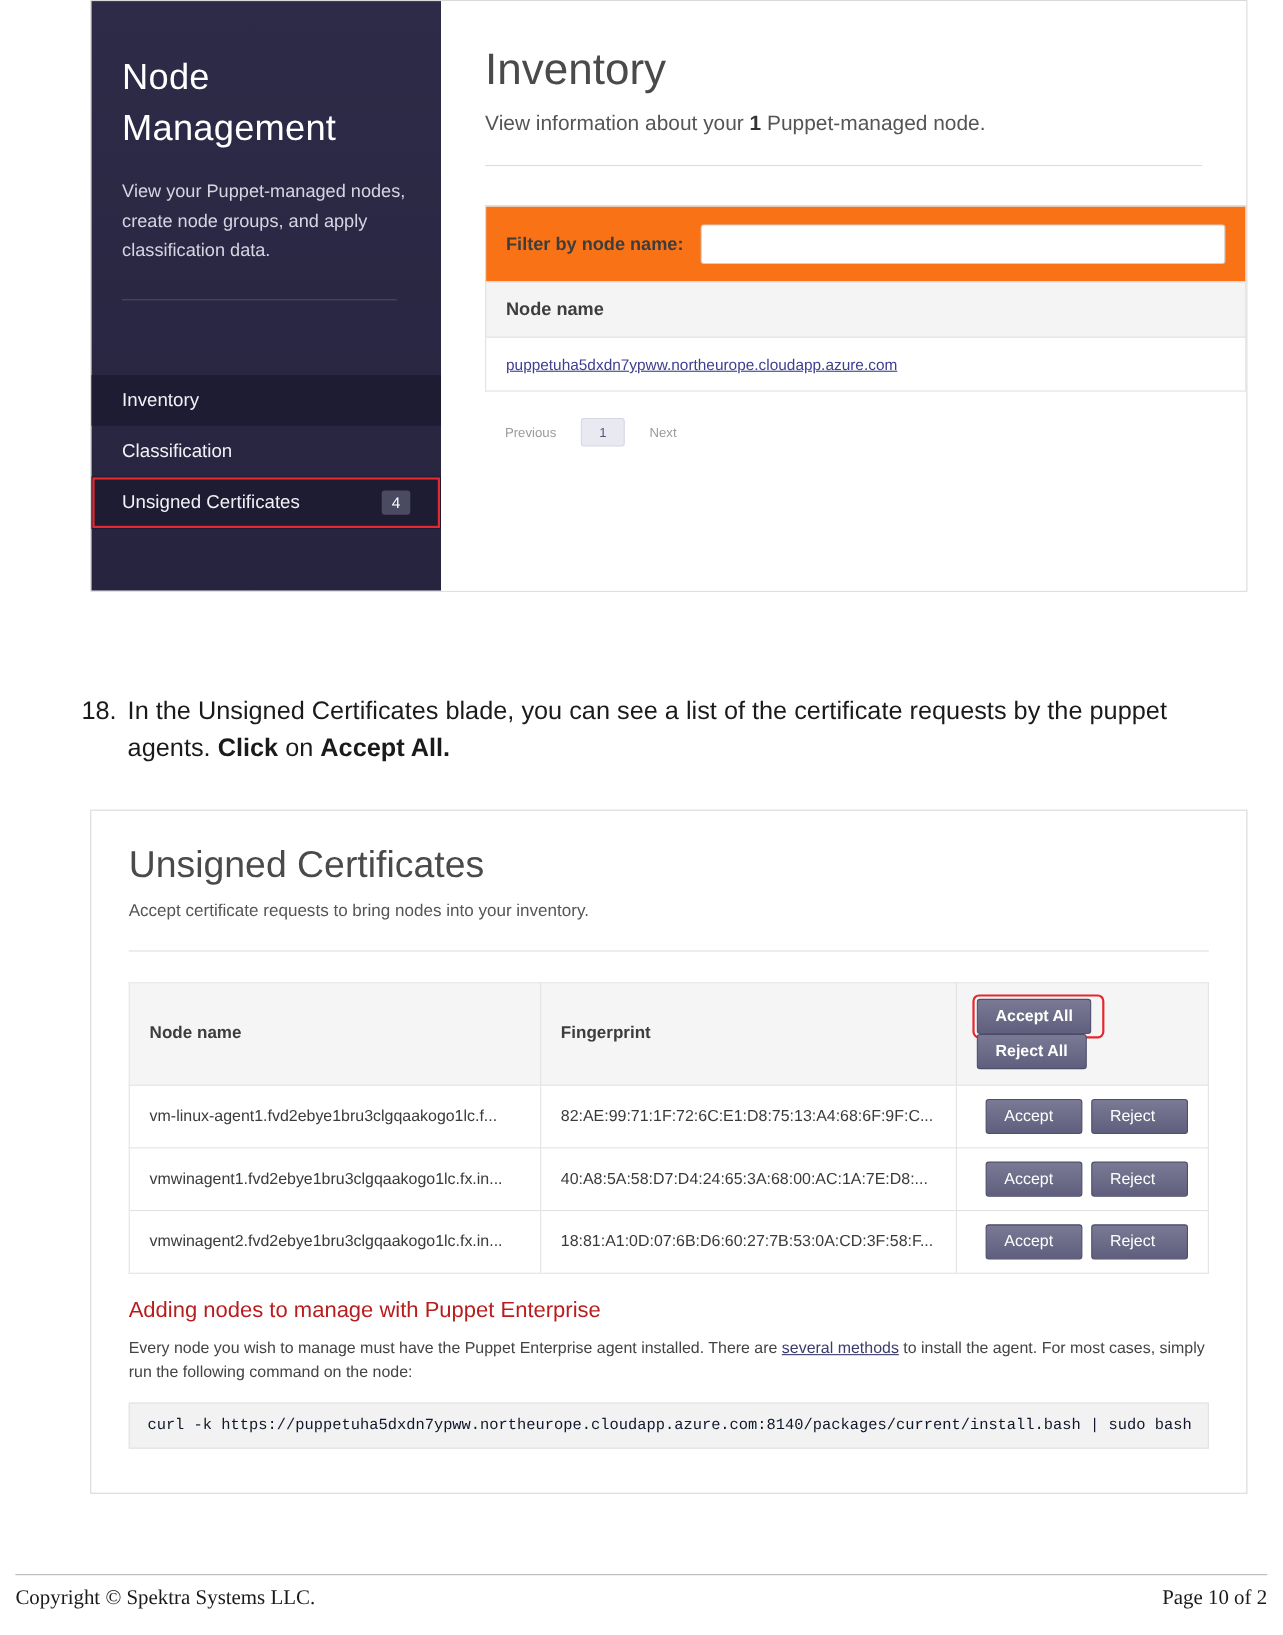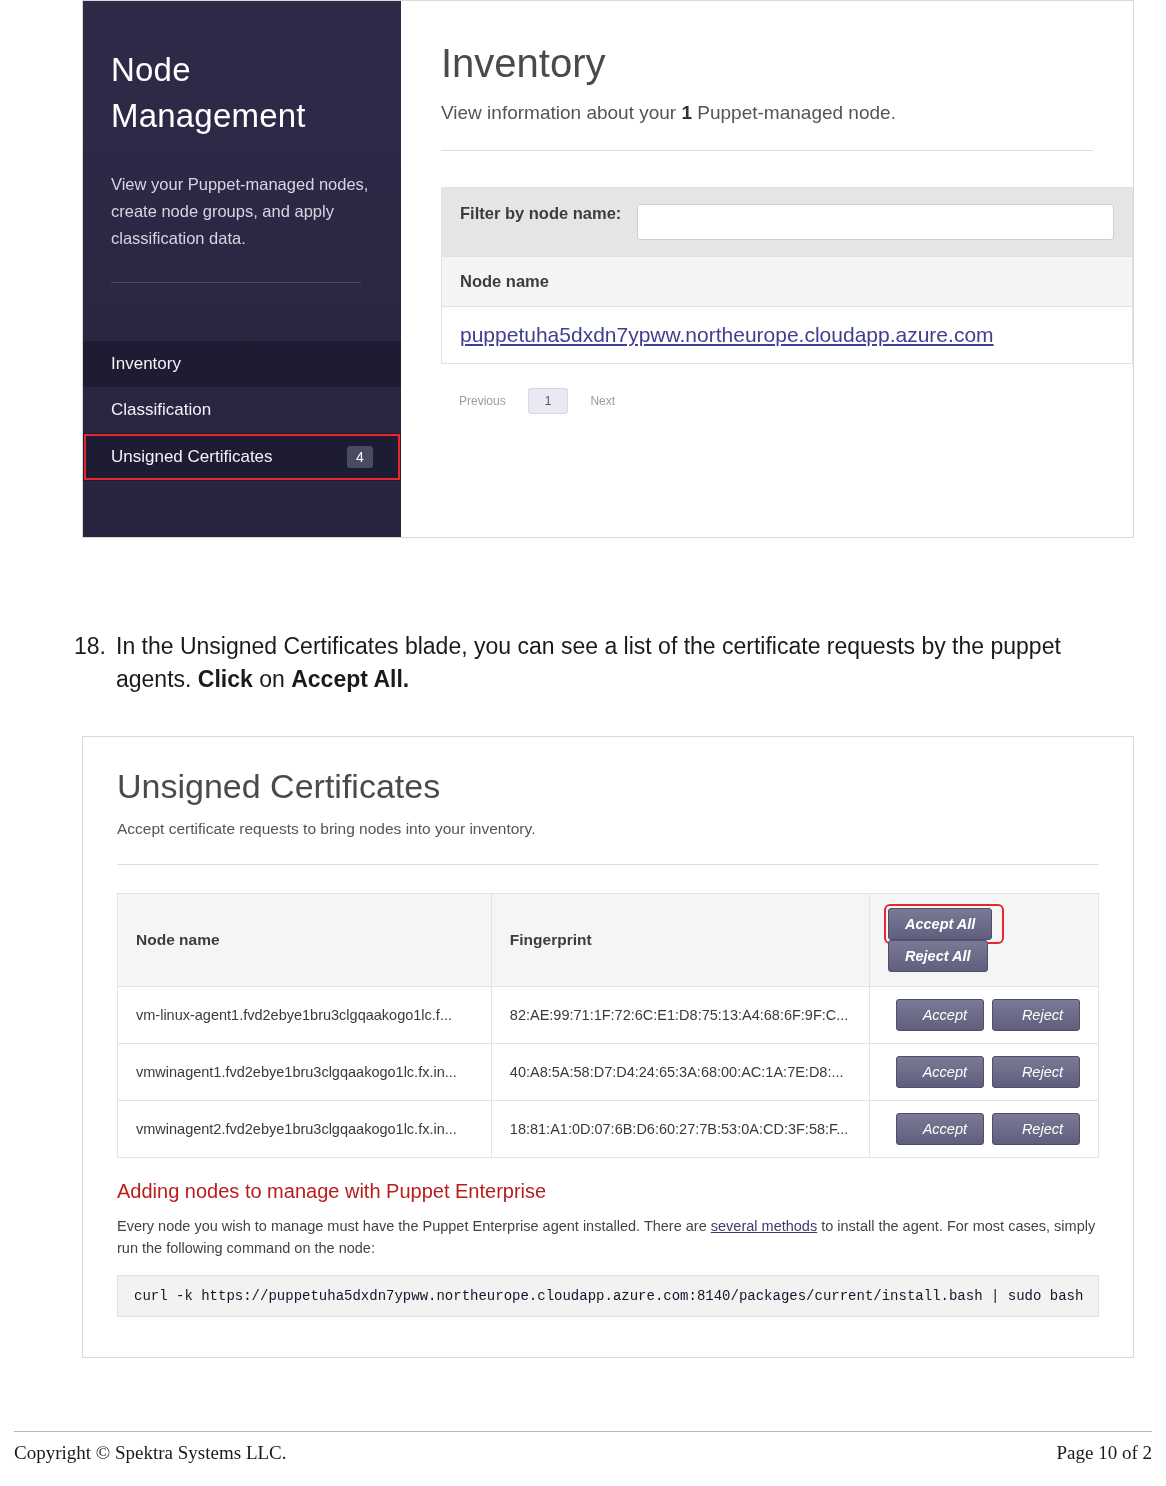--- a/index.html
+++ b/index.html
@@ -31,21 +31,21 @@
     background: linear-gradient(180deg,#2d2b47 0%, #272440 100%);
     color: #ffffff;
     padding: 46px 28px 0 28px;
     position: relative;
   }
   .s1-title {
     font-size: 33px;
     line-height: 46px;
     font-weight: 400;
     color: #ffffff;
-    margin: 0 0 32px 0;
+    margin: 0 0 22px 0;
     letter-spacing: .2px;
   }
   .s1-desc {
     font-size: 16.5px;
     line-height: 27px;
     color: #d7d5e2;
     margin: 0;
   }
   .s1-rule {
     margin: 30px 0 0 0;
@@ -90,24 +90,24 @@
     margin: 0 0 16px 0;
   }
   .s1-sub {
     font-size: 19px;
     color: #555;
     margin: 0 0 26px 0;
   }
   .s1-sub b { font-weight: bold; color: #333; }
   .s1-hr { height: 1px; background: #dcdcdc; margin: 0 40px 30px 0; }
   .s1-filter-row {
-    display: flex; align-items: flex-start;
+    display: flex; align-items: center;
     border: 1px solid #e2e2e2;
     border-bottom: none;
-    background: #e5e5e5;
+    background: #f97316;
     padding: 16px 18px;
     margin-right: 0;
     margin-top: 36px;
   }
   .s1-filter-label { font-size: 16.5px; color: #3d3d3d; font-weight: bold; margin-right: 16px; }
   .s1-filter-input {
     flex: 1;
     height: 36px;
     border: 1px solid #cfcfcf;
     border-radius: 3px;
@@ -122,21 +122,21 @@
     background: #f4f4f4;
     padding: 15px 18px;
     font-size: 16.5px;
     font-weight: bold;
     color: #3d3d3d;
   }
   .s1-table-row {
     border: 1px solid #e2e2e2;
     border-top: none;
     padding: 16px 18px;
-    font-size: 21px;
+    font-size: 14px;
   }
   .s1-node-link { color: #3f3f8f; text-decoration: underline; }
   .s1-pager {
     display: flex; align-items: center; gap: 22px;
     padding: 24px 0 0 18px;
     font-size: 12px; color: #9b9b9b;
   }
   .s1-page-num {
     background: #e9e9f2;
     border: 1px solid #d6d6e4;
@@ -201,23 +201,22 @@
   .th-actions { text-align: right; padding-right: 18px !important; }
   .btn {
     display: inline-block;
     background: #6b6a86;
     background: linear-gradient(180deg,#7b7a95 0%, #5f5e7d 100%);
     color: #ffffff;
     font-size: 14.5px;
     border: 1px solid #4f4e6b;
     border-radius: 3px;
     padding: 7px 16px;
-    text-align: right;
+    text-align: left;
     cursor: pointer;
-    font-style: italic;
   }
   .btn-accept-all { margin-right: 8px; }
   .btn-wrap-highlight {
     display: inline-block;
     outline: 2.5px solid #e8262d;
     outline-offset: 2px;
     border-radius: 2px;
   }
   .row-actions { text-align: right; white-space: nowrap; }
   .row-actions .btn { min-width: 88px; margin-left: 8px; }

